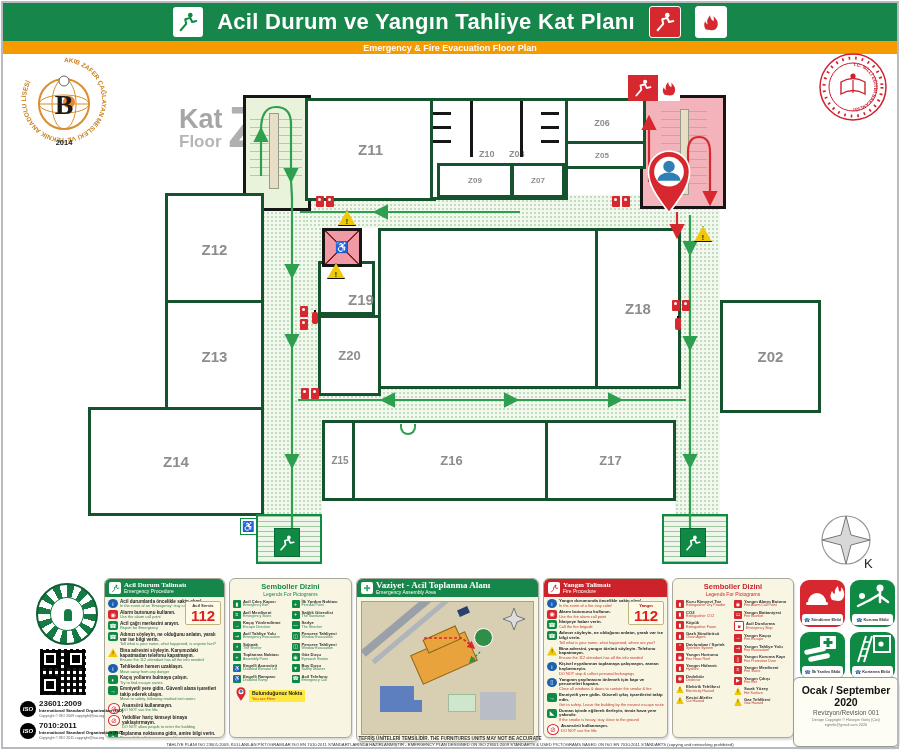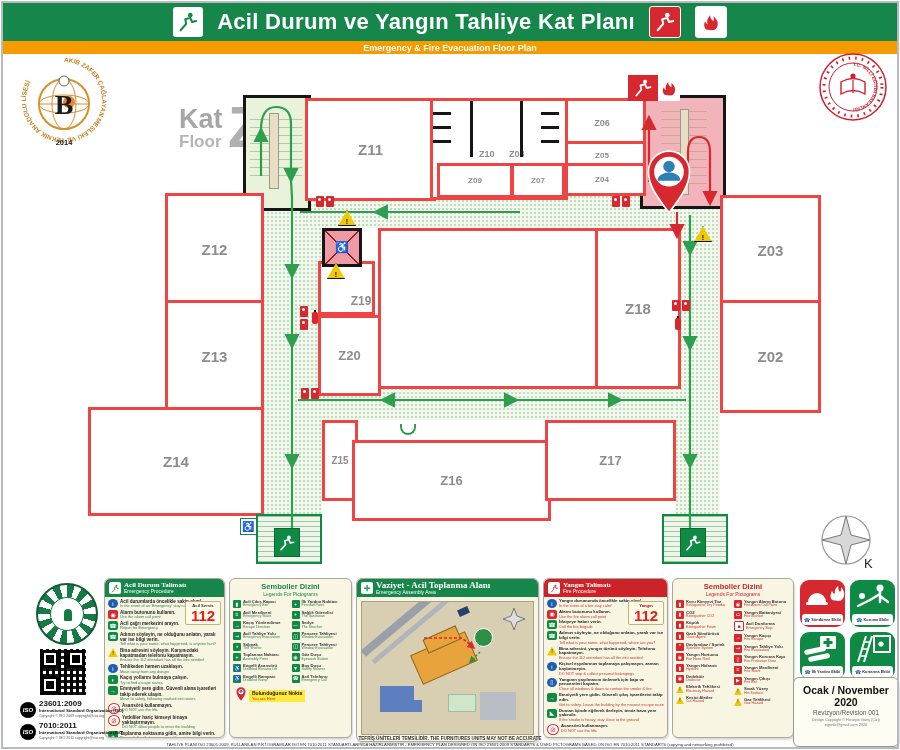--- a/index.html
+++ b/index.html
@@ -18,24 +18,24 @@
   .school{position:absolute;left:0;right:0;top:57px;text-align:center;
           color:#4a67a8;font-size:14px;font-weight:bold;}
   .hicon{width:30px;height:30px;border-radius:3px;display:flex;align-items:center;justify-content:center;}
   .hicon.white{background:#fff;color:#0e8a44;}
   .hicon.red{background:#d7282f;color:#fff;border:1px solid #fff;}
   .hflame{color:#d7282f;background:#fff;border:1px solid #fff;}
 
   
   .corridor{position:absolute;background-color:#f3f8ef;z-index:1;
             background-image:radial-gradient(#bfdcbd 0.8px,transparent 0.9px);background-size:4px 4px;}
-  .room{position:absolute;background:#fff;border:3px solid #ef4444;z-index:2;
+  .room{position:absolute;background:#fff;border:3px solid #14532d;z-index:2;
         display:flex;align-items:center;justify-content:center;}
   .room span{color:#8d8d8d;font-weight:bold;}
-  .r15 span{font-size:15px;} .r13 span{font-size:13px;} .r12 span{font-size:12px;margin-left:29px;}
+  .r15 span{font-size:15px;} .r13 span{font-size:13px;} .r12 span{font-size:15px;margin-left:29px;}
   .r10 span{font-size:10px;} .r9 span{font-size:9px;} .r8 span{font-size:8px;}
   .stair{position:absolute;border:3px solid #161616;z-index:2;}
   .treads{position:absolute;background:repeating-linear-gradient(180deg,#b9c9a6 0 1.5px,transparent 1.5px 8px);}
   .treads.redt{background:repeating-linear-gradient(180deg,#c9a98b 0 1.5px,transparent 1.5px 8px);}
   .rail{position:absolute;background:#e6dfc6;border:1px solid #9a9a8a;}
   .routes{position:absolute;left:0;top:0;z-index:3;pointer-events:none;}
   .warn{position:absolute;width:16px;height:14px;background:#f0c808;z-index:4;
         clip-path:polygon(50% 0,100% 100%,0 100%);display:flex;align-items:flex-end;justify-content:center;
         font-size:7px;font-weight:bold;color:#111;border:1px solid #111;}
   .eq{position:absolute;display:flex;gap:2px;z-index:4;}
@@ -132,21 +132,21 @@
   .dial{position:absolute;left:36px;top:583px;width:58px;height:58px;border-radius:50%;
         background:repeating-conic-gradient(#157a43 0 15deg,#ffffff 15deg 30deg);border:2px solid #0f5e33;z-index:10;}
   .dial::after{content:"";position:absolute;inset:12px;background:#fff;border:1.5px solid #157a43;border-radius:50%;}
   .dial::before{content:"";position:absolute;left:26px;top:24px;width:8px;height:12px;background:#157a43;
                border-radius:4px 4px 1px 1px;z-index:2;}
   .qr{position:absolute;left:40px;top:649px;width:46px;height:46px;z-index:10;background:
       repeating-linear-gradient(0deg,rgba(0,0,0,.9) 0 3px,transparent 3px 6px),
       repeating-linear-gradient(90deg,#000 0 3px,#fff 3px 6px);}
   .qf{position:absolute;width:12px;height:12px;border:3px solid #000;background:#fff;}
   .qf::after{content:"";position:absolute;inset:2px;background:#000;}
-  .isorow{position:absolute;display:flex;gap:3px;align-items:flex-end;z-index:10;}
+  .isorow{position:absolute;display:flex;gap:3px;align-items:center;z-index:10;}
   .isoc{width:16px;height:16px;border-radius:50%;background:#000;color:#fff;font-size:6px;font-weight:bold;
         font-style:italic;display:flex;align-items:center;justify-content:center;}
   .isot .ic1{font-size:8px;font-weight:bold;color:#111;line-height:1.1;}
   .isot .ic2{font-size:4.3px;font-weight:bold;color:#111;line-height:1.1;}
   .isot .ic3{font-size:3.6px;color:#555;line-height:1.2;}
 
   .footer1{position:absolute;left:0;right:0;top:736px;text-align:center;font-size:4.6px;font-weight:bold;color:#333;z-index:10;}
   .footer2{position:absolute;left:0;right:0;top:742px;text-align:center;font-size:4.2px;color:#333;z-index:10;}
 
   .seal{position:absolute;left:818px;top:52px;z-index:2;}
@@ -256,50 +256,44 @@
     </div>
   <div class="room r15" style="left:165px;top:300px;width:93px;height:107px">
       <span>Z13</span>
     </div>
   <div class="room r15" style="left:88px;top:407px;width:170px;height:103px">
       <span>Z14</span>
     </div>
   <div class="room r10" style="left:322px;top:420px;width:30px;height:75px">
       <span>Z15</span>
     </div>
-  <div class="room r13" style="left:352px;top:440px;width:193px;height:75px">
+  <div class="room r13" style="left:352px;top:420px;width:193px;height:75px">
       <span>Z16</span>
     </div>
   <div class="room r13" style="left:545px;top:420px;width:125px;height:75px">
       <span>Z17</span>
     </div>
   <div class="room" style="left:378px;top:228px;width:217px;height:155px"></div>
   <div class="room r15" style="left:595px;top:228px;width:80px;height:155px">
       <span>Z18</span>
     </div>
   <div class="room r12" style="left:318px;top:261px;width:57px;height:54px;align-items:flex-end;padding-bottom:4px;box-sizing:border-box">
       <span>Z19</span>
     </div>
   <div class="room r13" style="left:318px;top:315px;width:57px;height:75px">
       <span>Z20</span>
     </div>
-  <div class="room r15" style="left:720px;top:195px;width:95px;height:105px">
-      <span>Z03</span>
-    </div>
   <div class="room r15" style="left:720px;top:300px;width:95px;height:107px">
       <span>Z02</span>
     </div>
   <div class="room r9" style="left:558px;top:98px;width:82px;height:43px">
       <span>Z06</span>
     </div>
   <div class="room r8" style="left:558px;top:141px;width:82px;height:22px">
       <span>Z05</span>
-    </div>
-  <div class="room r8" style="left:558px;top:163px;width:82px;height:27px">
-      <span>Z04</span>
     </div>
 
   <div class="room" style="left:430px;top:98px;width:132px;height:96px">
     <span class="abs r9" style="left:46px;top:48px;font-size:9px;color:#8d8d8d;font-weight:bold">Z10</span>
     <span class="abs r9" style="left:76px;top:48px;font-size:9px;color:#8d8d8d;font-weight:bold">Z08</span>
   </div>
   <div class="stall" style="left:470px;top:101px;width:3px;height:56px"></div>
   <div class="stall" style="left:520px;top:101px;width:3px;height:56px"></div>
   <div class="stall" style="left:433px;top:112px;width:18px;height:3px"></div>
   <div class="stall" style="left:433px;top:126px;width:18px;height:3px"></div>
@@ -1020,21 +1014,21 @@
       <path d="M9 24 L17 24 M11 17 L19 17 M13 10 L21 10" stroke="#fff" stroke-width="1.6"></path>
       <circle cx="31" cy="12" r="2.6" fill="#fff"></circle>
     </svg>
     <div class="blabel">
         <span class="ph">☎</span>
         <span class="bt">Kurtarma Ekibi</span>
       </div>
   </div>
 
   <div class="revbox">
-    <div class="rdate">Ocak / November 2020</div>
+    <div class="rdate">Ocak / September 2020</div>
     <div class="rrev">Revizyon/Revision  001</div>
     <div class="rcopy"><span>Design Copyright © Hüseyin Güriş (Çizi)</span><br><span>egrinfo@gmail.com 2020</span></div>
   </div>
 
   <div class="dial"></div>
   <div class="qr">
     <div class="qf" style="left:1px;top:1px"></div>
     <div class="qf" style="right:1px;top:1px"></div>
     <div class="qf" style="left:1px;bottom:1px"></div>
   </div>

